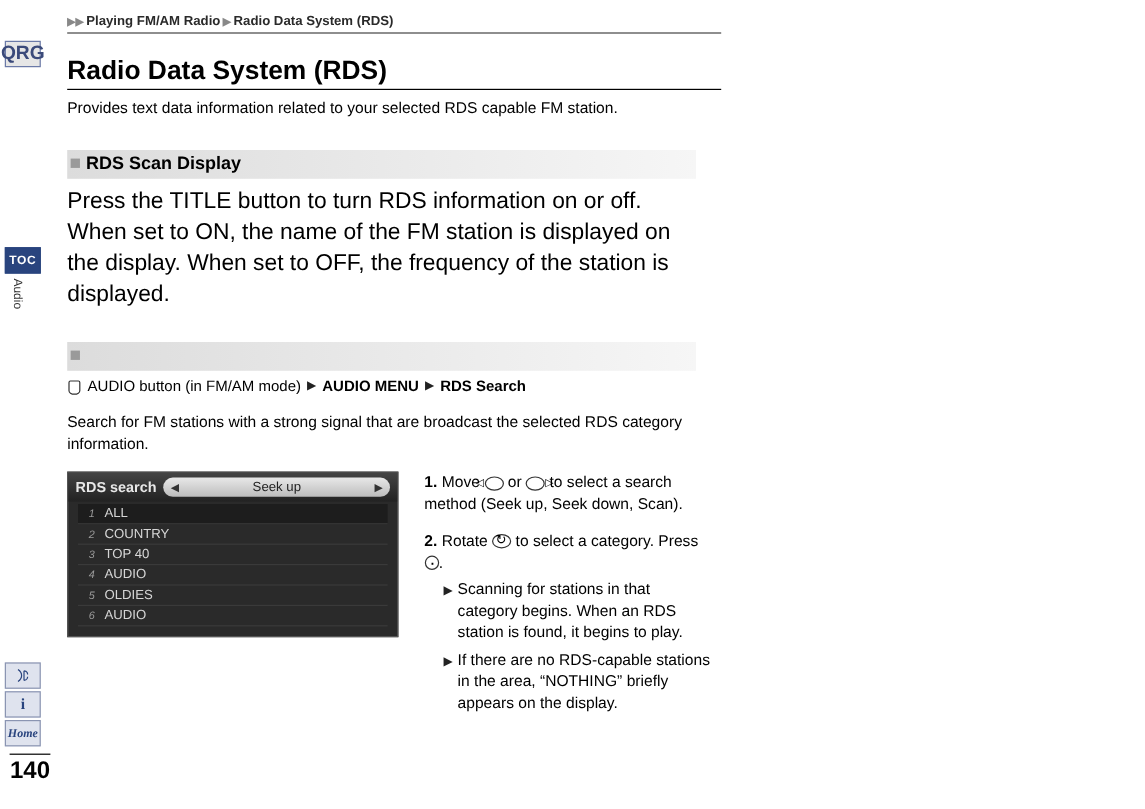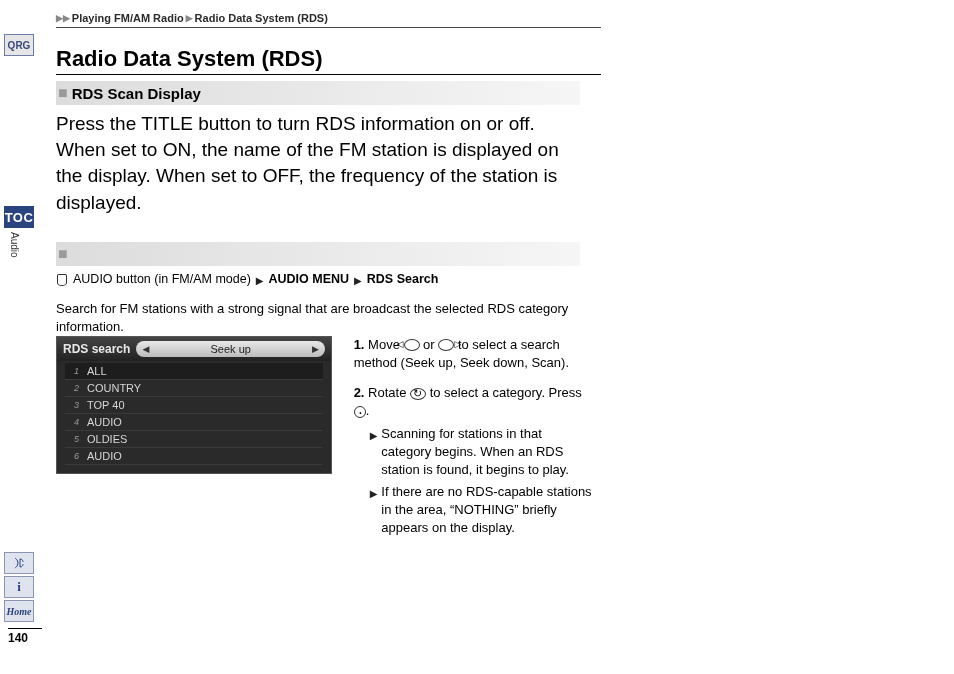--- a/index.html
+++ b/index.html
@@ -18,40 +18,40 @@
     position: absolute;
     left: 0;
     top: 0;
     width: 40px;
     height: 674px;
   }
   .rail-tab {
     width: 30px;
     height: 22px;
     margin-left: 4px;
-    font-size: 10px;
+    font-size: 16px;
     font-weight: bold;
     display: flex;
     align-items: center;
     justify-content: center;
     cursor: pointer;
   }
   .tab-qrg {
     position: absolute;
     top: 34px;
     background: #e6e6e6;
     border: 1px solid #6b7aa8;
     color: #3b4a7a;
   }
   .tab-toc {
     position: absolute;
     top: 206px;
     background: #29447e;
     color: #fff;
-    font-size: 13px;
+    font-size: 10px;
     letter-spacing: .5px;
     border: 1px solid #29447e;
   }
   .rail-audio {
     position: absolute;
     top: 232px;
     left: 9px;
     writing-mode: vertical-rl;
     font-size: 10px;
     color: #333;
@@ -72,26 +72,26 @@
     font-family: Georgia, serif;
   }
   .rail-voice { top: 552px; }
   .rail-info  { top: 576px; }
   .rail-home  { top: 600px; font-style: italic; font-size: 10px; font-weight: bold; }
 
   .page-number {
     position: absolute;
     top: 628px;
     left: 8px;
-    font-size: 12px;
+    font-size: 20px;
     font-weight: 600;
     border-top: 1px solid #000;
     padding-top: 2px;
     width: 34px;
-    text-align: left;
+    text-align: center;
   }
 
   
   .content {
     position: absolute;
     left: 56px;
     top: 12px;
     width: 545px;
   }
 
@@ -132,41 +132,41 @@
     font-size: 16px;
     margin-right: 4px;
   }
 
   .body-text { font-size: 19px; line-height: 1.38; margin-bottom: 26px; width: 524px; }
 
   .nav-path {
     font-size: 12.5px;
     margin-bottom: 14px;
     display: flex;
-    align-items: flex-end;
+    align-items: flex-start;
     gap: 5px;
   }
   .nav-path .tri { color: #222; font-size: 10px; }
   .nav-path b { font-weight: bold; }
 
   .mini-icon {
     width: 12px; height: 14px;
     display: inline-block;
     position: relative;
   }
   .mini-icon::before {
     content: "";
     position: absolute;
     width: 8px; height: 10px;
     border: 1px solid #333;
     border-radius: 2px 2px 6px 6px / 2px 2px 4px 4px;
     left: 1px; top: 2px;
   }
 
-  .search-intro { font-size: 13px; line-height: 1.38; width: 524px;}
+  .search-intro { font-size: 13px; line-height: 1.38; margin-bottom: 14px; width: 524px;}
 
   
   .device-shot {
     width: 276px;
     height: 138px;
     border: 1px solid #555;
     background: #2a2a2a;
     display: inline-block;
     vertical-align: top;
   }
@@ -274,20 +274,21 @@
 <div class="content">
   <div class="breadcrumb">
     <span class="bc-arrow">▶▶</span>
     <span>Playing FM/AM Radio</span>
     <span class="bc-arrow">▶</span>
     <span>Radio Data System (RDS)</span>
   </div>
 
   <h1 class="page-title">Radio Data System (RDS)</h1>
   <hr class="title-rule">
+  <p class="lead">Provides text data information related to your selected RDS capable FM station.</p>
 
   
   <div class="section-bar">
     <span class="sq">■</span>
     <span>RDS Scan Display</span>
   </div>
   <p class="body-text">Press the TITLE button to turn RDS information on or off. When set to ON, the name of the FM station is displayed on the display. When set to OFF, the frequency of the station is displayed.</p>
 
   
   <div class="section-bar">

